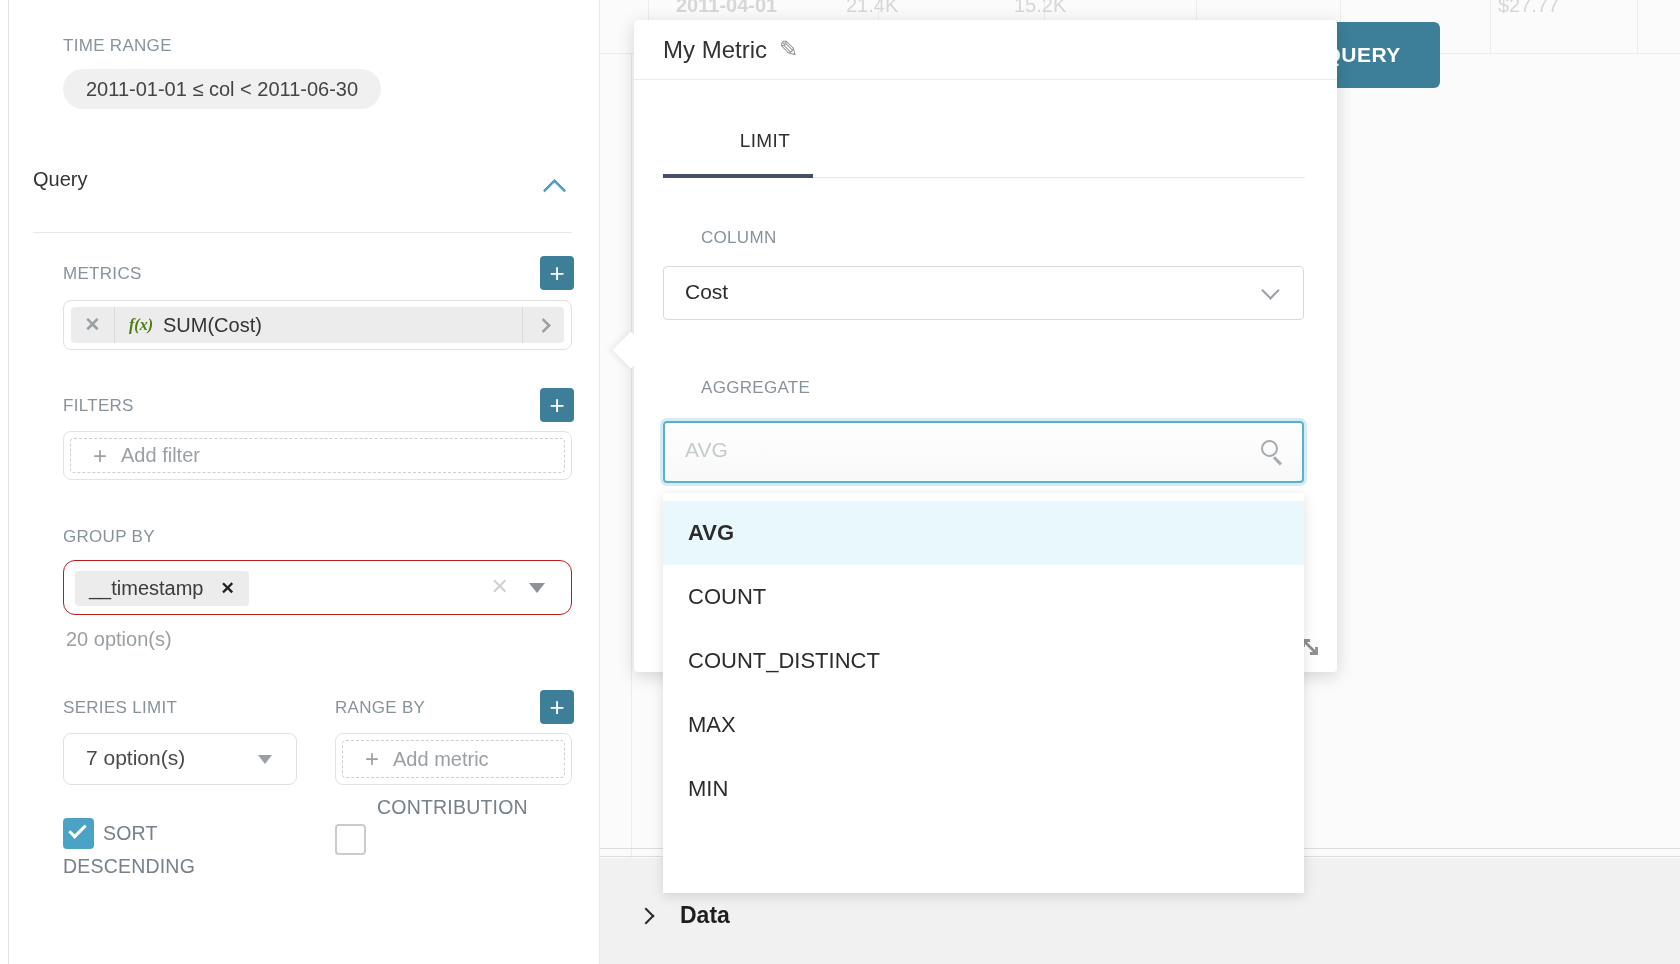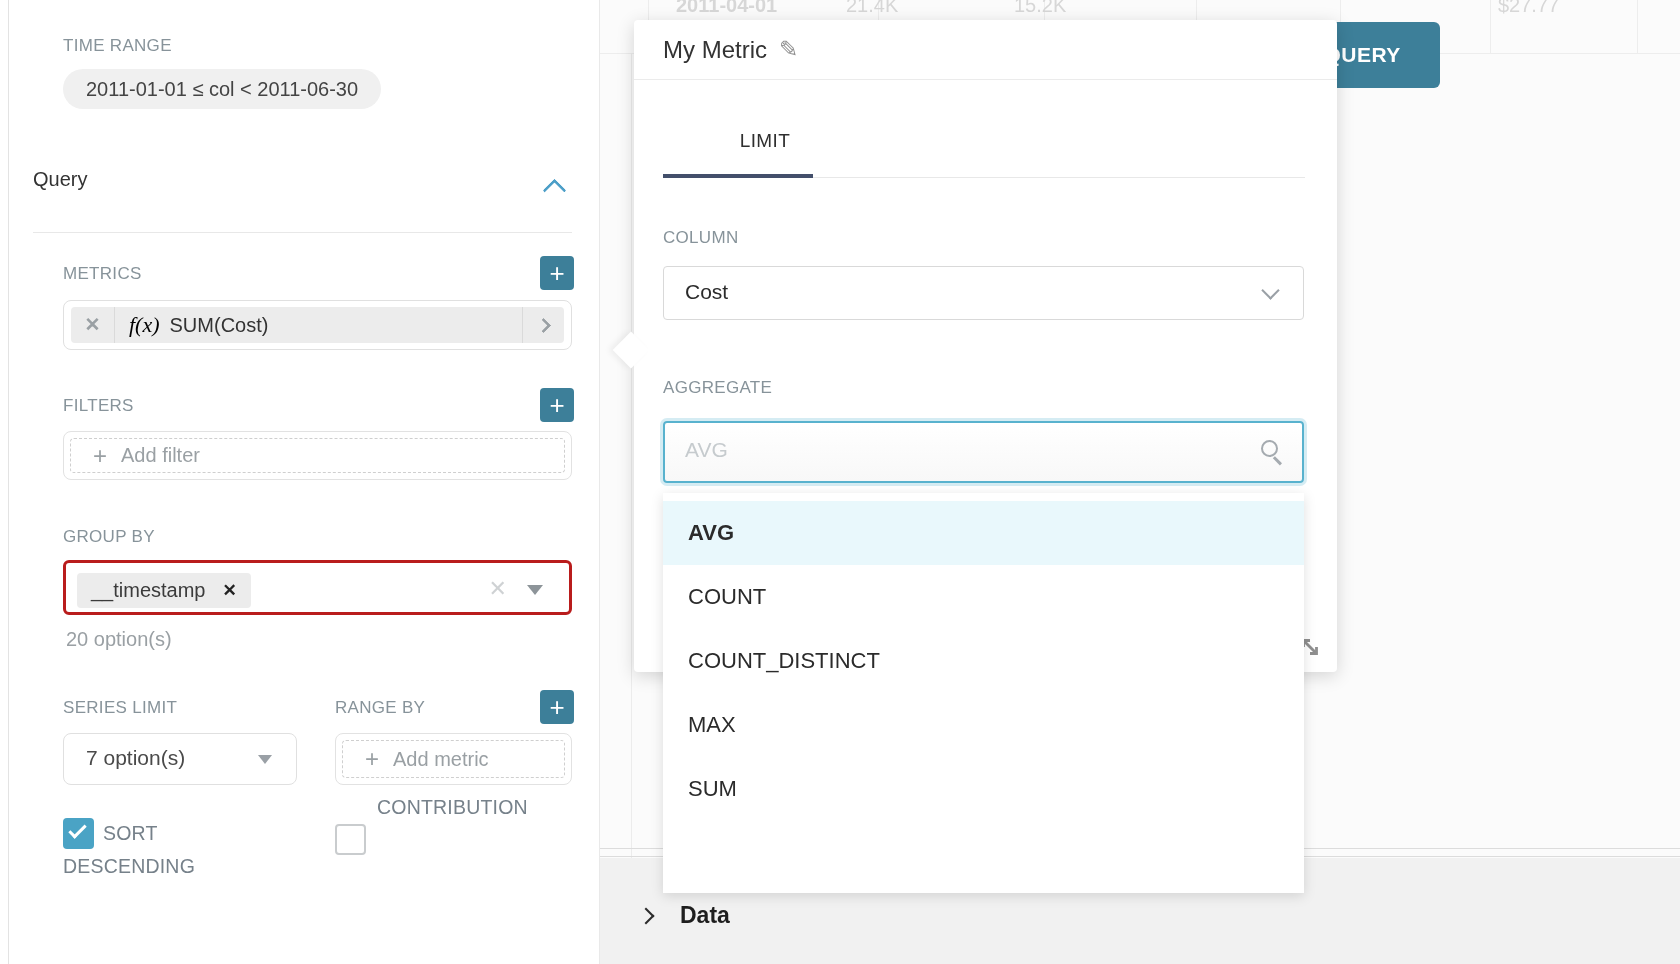--- a/index.html
+++ b/index.html
@@ -36,32 +36,32 @@
   #query-title { position:absolute; left:33px; top:168px; font-size:20px; color:#333; }
   .chev-up { position:absolute; width:17px; height:17px; border-left:3.5px solid #4d9fc8; border-top:3.5px solid #4d9fc8; transform:rotate(45deg); border-radius:2px; }
   #query-divider { position:absolute; left:33px; top:232px; width:539px; height:1px; background:#e8e8e8; }
 
   .plus-btn { position:absolute; left:540px; width:34px; height:34px; background:#3d7f99; border:none; border-radius:4px;
     color:#fff; font-size:26px; line-height:30px; text-align:center; font-family:"Liberation Sans",sans-serif; }
 
   #metric-box { position:absolute; left:63px; top:300px; width:509px; height:50px; border:1px solid #e0e0e0; border-radius:8px; background:#fff; }
   #metric-pill { position:absolute; left:7px; top:6px; width:493px; height:36px; background:#ececec; border-radius:4px; display:flex; align-items:center; }
   #metric-close { width:44px; text-align:center; color:#9aa0a4; font-size:19px; font-weight:bold; border-right:1px solid #dadada; line-height:36px; }
-  #metric-fx { font-style:italic; font-family:"Liberation Serif", serif; font-size:22px; color:#000000; padding:0 10px 0 14px; }
+  #metric-fx { font-style:italic; font-family:"Liberation Serif", serif; font-size:16px; color:#4d7c0f; padding:0 10px 0 14px;font-weight:bold; }
   #metric-name { font-size:20px; color:#333; flex:1; }
   #metric-open { width:42px; height:36px; border-left:1px solid #dadada; display:flex; align-items:center; justify-content:center; }
   .chev-right { display:inline-block; width:11px; height:11px; border-top:3px solid #9aa0a4; border-right:3px solid #9aa0a4; transform:rotate(45deg); border-radius:1px; }
 
   .outer-box { position:absolute; border:1px solid #e2e2e2; border-radius:8px; background:#fff; }
   .dashed-inner { position:absolute; left:6px; top:6px; right:6px; bottom:6px; border:1px dashed #cfcfcf; border-radius:4px;
     display:flex; align-items:center; color:#9aa0a4; }
   .dash-plus { font-size:24px; color:#9aa0a4; margin:0 14px 0 22px; line-height:1; }
   .dash-text { font-size:20px; color:#9aa0a4; white-space:nowrap; }
 
-  #group-box { position:absolute; left:63px; top:560px; width:509px; height:55px; border:3px solid #b91c1c; border-radius:6px; background:#fff; }
+  #group-box { position:absolute; left:63px; top:560px; width:509px; height:55px; border:1px solid #b91c1c; border-radius:12px; background:#fff; }
   #group-tag { position:absolute; left:11px; top:10px; height:35px; background:#ececec; border-radius:4px; padding:0 14px;
     display:flex; align-items:center; font-size:20px; color:#3b3b3b; }
   #group-tag-x { margin-left:17px; font-size:17px; font-weight:bold; color:#222; }
   #group-clear { position:absolute; right:62px; top:13px; font-size:22px; color:#cfd2d4; }
   .caret-down { position:absolute; width:0; height:0; border-left:8px solid transparent; border-right:8px solid transparent; border-top:10px solid #8d9499; }
 
   #series-select { position:absolute; left:63px; top:733px; width:234px; height:52px; border:1px solid #e0e0e0; border-radius:8px; background:#fff; }
   #series-value { position:absolute; left:22px; top:12px; font-size:21px; color:#4a4a4a; }
   #sortby-box { position:absolute; left:335px; top:733px; width:237px; height:52px; border:1px solid #e2e2e2; border-radius:8px; background:#fff; }
 
@@ -82,21 +82,21 @@
   #pencil { margin-left:12px; font-size:23px; color:#8f8f8f; transform:rotate(0deg); }
 
   #tabs { position:absolute; left:29px; top:96px; display:flex; }
   .tab { text-align:center; font-size:19px; color:#2f2f2f; letter-spacing:.4px; padding-top:14px; height:58px; }
   #tab-simple { width:150px; font-weight:500; }
   #tab-saved { width:204px; }
   #tab-custom { width:206px; }
   #ink-bar { position:absolute; left:29px; top:154px; width:150px; height:4px; background:#434f6b; z-index:2; }
   #tab-rail { position:absolute; left:29px; top:157px; width:642px; height:1px; background:#e8e8e8; }
 
-  .pop-lbl { position:absolute; font-size:17px; color:#87939a; letter-spacing:.3px; }
+  .pop-lbl { position:absolute; font-size:17px; color:#87939a; letter-spacing:.3px;margin-left:38px; }
   #cost-select { position:absolute; left:29px; top:246px; width:641px; height:54px; border:1px solid #d9d9d9; border-radius:4px; background:#fff; }
   #cost-value { position:absolute; left:21px; top:13px; font-size:21px; color:#2b2b2b; }
   .chev-down-lt { position:absolute; width:13px; height:13px; border-right:2.5px solid #9aa0a6; border-bottom:2.5px solid #9aa0a6; transform:rotate(45deg); }
 
   #agg-input { position:absolute; left:29px; top:401px; width:641px; height:62px; border:2px solid #58b2ce; border-radius:4px;
     background:linear-gradient(#ffffff,#f8f8f8); box-shadow:0 0 0 3px rgba(88,178,206,.25); }
   #agg-placeholder { position:absolute; left:20px; top:15px; font-size:21px; color:#c6cbce; }
   #search-icon { position:absolute; right:24px; top:17px; width:17px; height:17px; border:2.5px solid #a5abb0; border-radius:50%; }
   #search-icon::after { content:""; position:absolute; left:13px; top:14px; width:2.5px; height:10px; background:#a5abb0; transform:rotate(-45deg); }
 
@@ -239,16 +239,16 @@
         <polyline points="12,18 18,18 18,12"></polyline>
       </g>
     </svg>
   </div>
 
   <div id="agg-dropdown">
     <div class="opt hl">AVG</div>
     <div class="opt">COUNT</div>
     <div class="opt">COUNT_DISTINCT</div>
     <div class="opt">MAX</div>
-    <div class="opt">SUM</div>
+    <div class="opt">MIN</div>
   </div>
 
 </div>
 
 </body></html>

